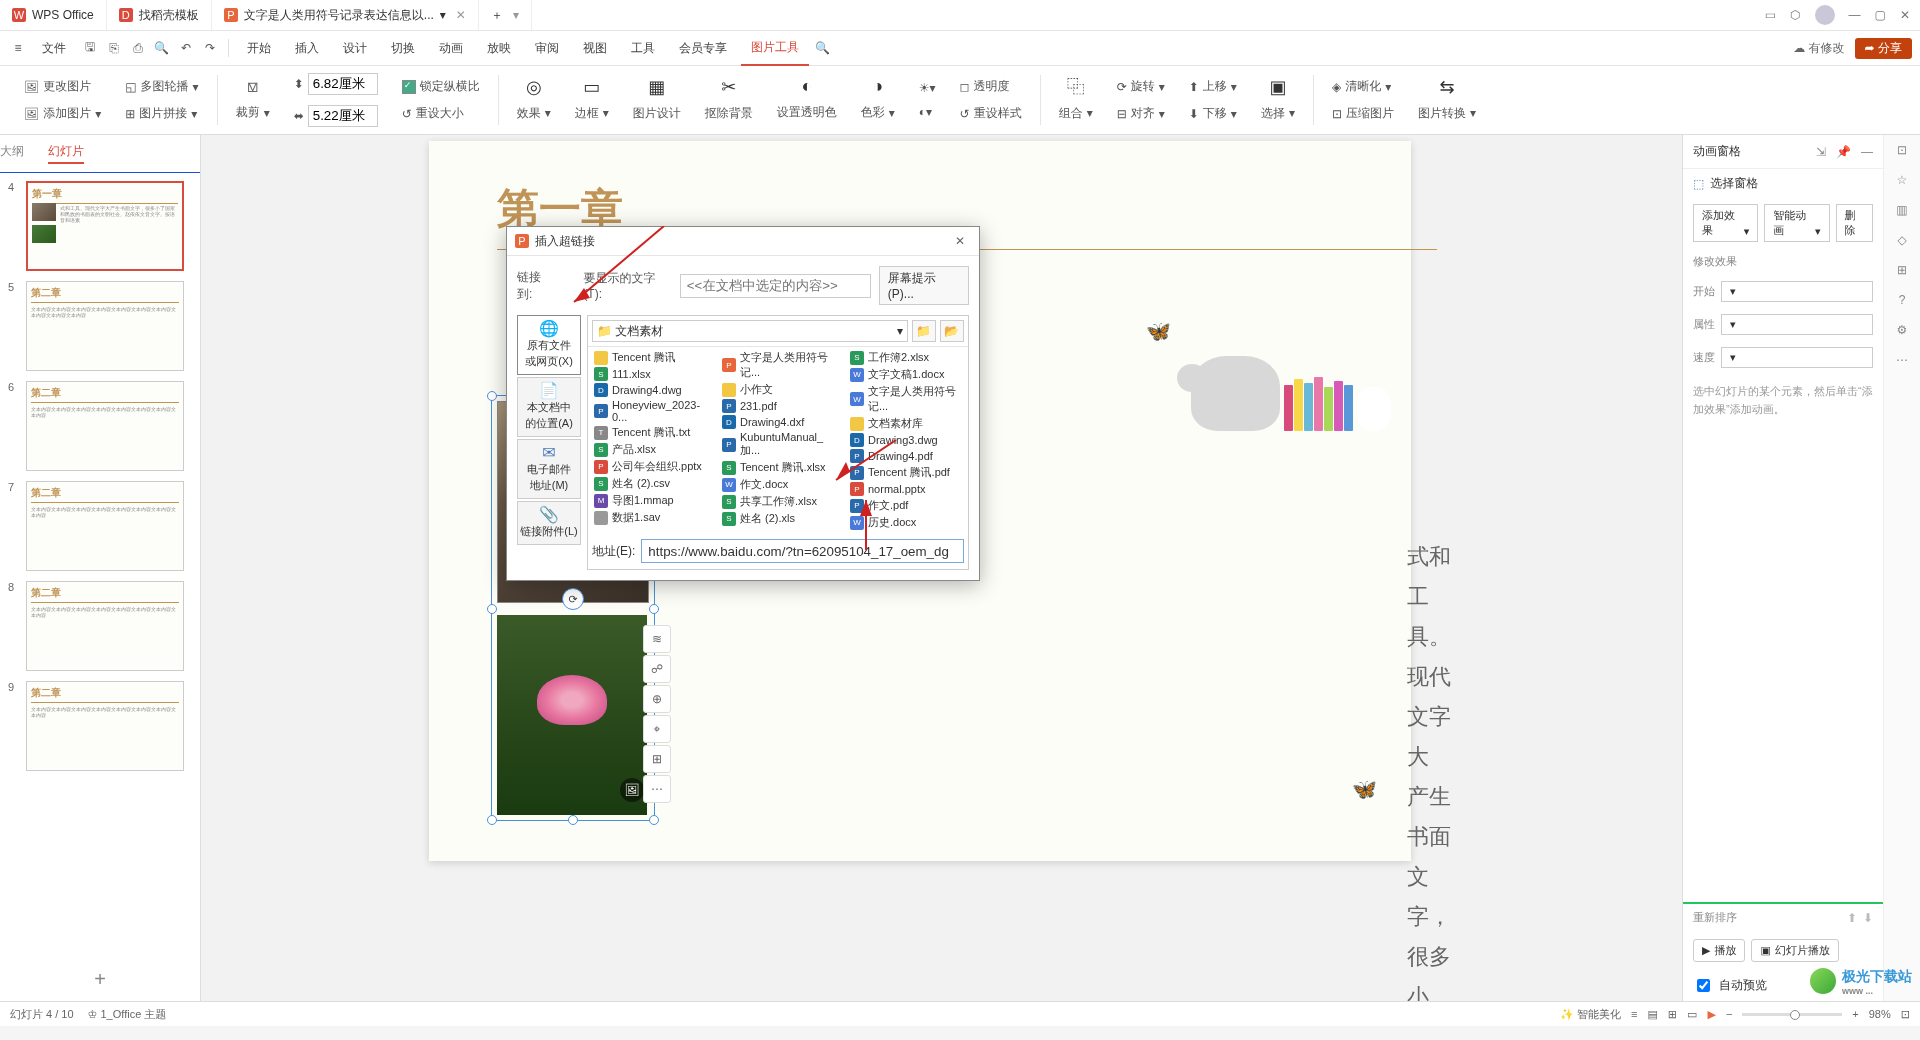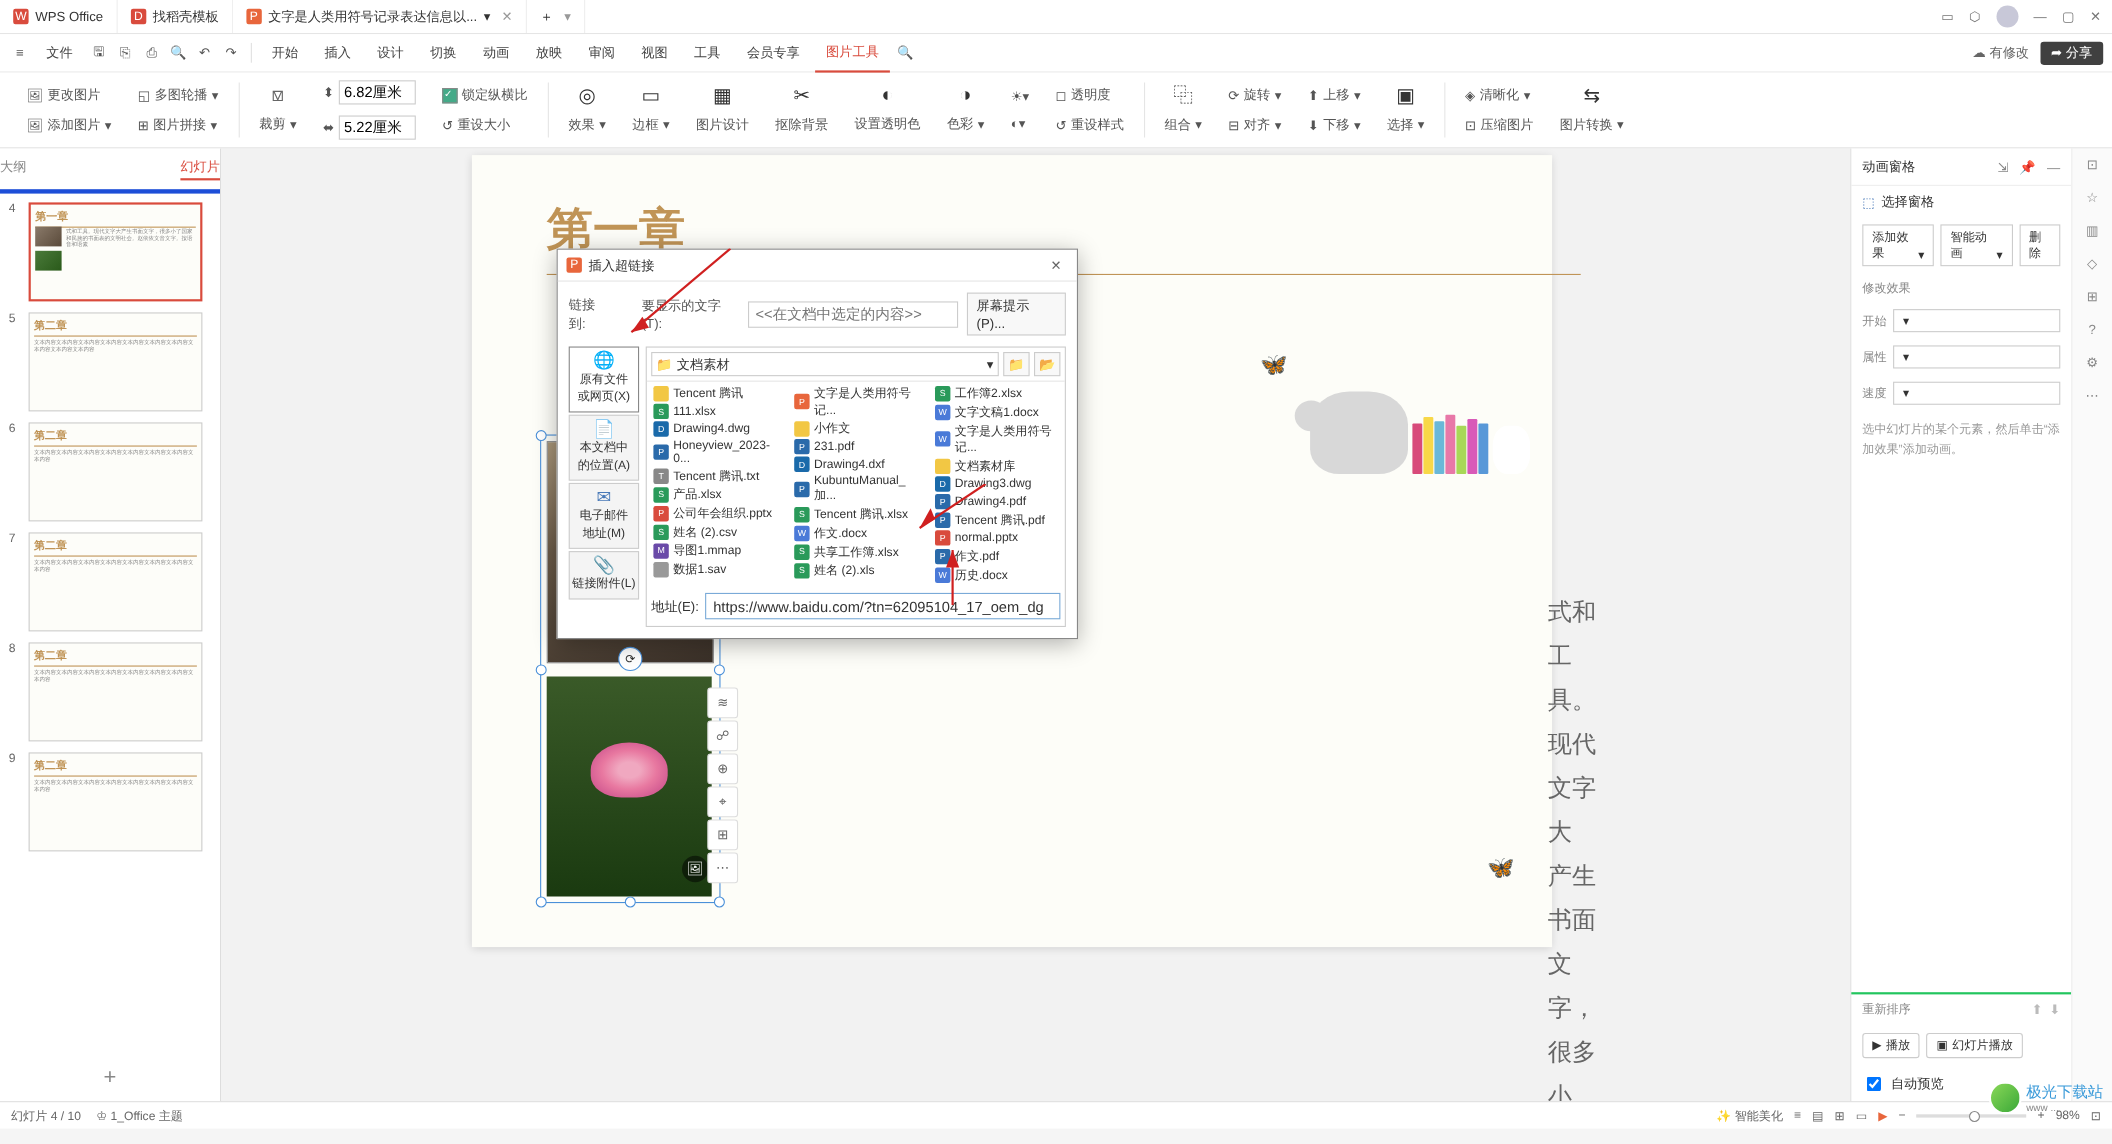--- a/index.html
+++ b/index.html
@@ -10,31 +10,31 @@
 .ico-red{background:#d94b3d;color:#fff;border-radius:2px}
 .ico-orange{background:#e8663c;color:#fff;border-radius:2px}
 .tab-close{margin-left:4px;color:#999}
 .tb-right{margin-left:auto;display:flex;align-items:center;gap:14px;padding-right:10px;color:#777}
 .menubar{height:34px;background:#fff;display:flex;align-items:center;padding:0 8px;gap:4px;border-bottom:1px solid #e5e5e5}
 .mb-ico{width:20px;height:20px;display:flex;align-items:center;justify-content:center;color:#555}
 .mb-sep{width:1px;height:18px;background:#e0e0e0;margin:0 4px}
 .mb-item{padding:0 10px;height:34px;display:flex;align-items:center;color:#444}
 .mb-item.active{color:#d94b3d;border-bottom:2px solid #d94b3d}
 .mb-right{margin-left:auto;display:flex;align-items:center;gap:10px}
-.share-btn{background:#404040;color:#fff;padding:2px 10px;border-radius:3px}
+.share-btn{background:#c2410c;color:#fff;padding:2px 10px;border-radius:3px}
 .toolbar{height:68px;background:#fff;display:flex;align-items:center;padding:0 12px;border-bottom:1px solid #ddd}
 .tb-chunk{display:flex;flex-direction:column;gap:4px;padding:0 6px}
 .tb-btn{display:flex;align-items:center;gap:4px;padding:3px 6px;color:#555;white-space:nowrap}
 .tb-sep{width:1px;height:50px;background:#e5e5e5;margin:0 6px}
 .dim-in{width:60px;height:20px;border:1px solid #ccc;padding:0 4px}
 .cb{width:12px;height:12px;border:1px solid #888;display:inline-block;background:#4a8;position:relative}
 .cb::after{content:"✓";color:#fff;font-size:9px;position:absolute;top:-1px;left:1px}
 .body-row{display:flex;height:866px}
 .slide-panel{width:200px;background:#fff;border-right:1px solid #ddd;display:flex;flex-direction:column}
-.sp-tabs{display:flex;justify-content:space-between;gap:8px;padding:8px 0;border-bottom:4px solid #1d4ed8}
+.sp-tabs{display:flex;justify-content:flex-start;gap:24px;padding:8px 0;border-bottom:1px solid #1d4ed8}
 .sp-tab{color:#888}
 .sp-tab.active{color:#d94b3d;border-bottom:2px solid #d94b3d;padding-bottom:2px}
 .thumbs{flex:1;overflow:auto;padding:8px}
 .thumb-row{display:flex;align-items:flex-start;gap:6px;margin-bottom:10px}
 .thumb-num{width:12px;color:#666;font-size:11px}
 .thumb{width:158px;height:90px;border:1px solid #ccc;background:#fdfdf9;position:relative;font-size:6px;padding:4px;box-sizing:border-box}
 .thumb.active{border:2px solid #d94b3d}
 .thumb .t-title{color:#c09456;font-size:10px;font-weight:bold}
 .thumb .t-line{height:1px;background:#c09456;margin:2px 0 3px}
 .thumb .t-img1{width:24px;height:18px;background:linear-gradient(135deg,#8a7a6a,#5a4a3a);position:absolute}
@@ -70,21 +70,21 @@
 .rp-sel{border:1px solid #ccc;padding:3px 8px;display:flex;align-items:flex-end;gap:4px;font-size:11px}
 .rp-lbl{color:#888;font-size:11px}
 .rp-hint{padding:8px 10px;color:#999;font-size:11px;line-height:18px}
 .rp-tools{width:36px;background:#fafafa;border-left:1px solid #eee;display:flex;flex-direction:column;align-items:center;padding-top:8px;gap:16px;color:#888}
 .rp-bottom{margin-top:auto;padding:8px 10px;display:flex;gap:6px;align-items:center}
 .rp-play{border:1px solid #ccc;padding:3px 8px;border-radius:3px;display:flex;align-items:center;gap:4px;font-size:11px}
 .statusbar{height:24px;background:#fff;border-top:1px solid #ddd;display:flex;align-items:center;padding:0 10px;color:#666;font-size:11px;gap:14px}
 .sb-right{margin-left:auto;display:flex;align-items:center;gap:10px}
 .zoom-bar{width:100px;height:3px;background:#ddd;position:relative}
 .zoom-bar::after{content:"";position:absolute;left:48px;top:-3px;width:8px;height:8px;background:#fff;border:1px solid #888;border-radius:50%}
-.watermark{position:absolute;right:8px;bottom:27px;display:flex;align-items:center;gap:4px;color:#3a9ad9;font-size:14px;font-weight:normal}
+.watermark{position:absolute;right:8px;bottom:44px;display:flex;align-items:flex-end;gap:4px;color:#3a9ad9;font-size:14px;font-weight:bold}
 .wm-ico{width:26px;height:26px;background:linear-gradient(135deg,#8ad858,#3aa838);border-radius:50%;border:2px solid #fff}
 
 .dialog{position:absolute;left:506px;top:226px;width:472px;background:#fff;border:1px solid #888;box-shadow:0 4px 20px rgba(0,0,0,.3);z-index:100}
 .dlg-tb{height:28px;display:flex;align-items:center;padding:0 8px;border-bottom:1px solid #e5e5e5}
 .dlg-close{margin-left:auto;color:#666;padding:0 6px}
 .dlg-body{padding:10px}
 .dlg-row{display:flex;align-items:center;gap:8px;margin-bottom:10px}
 .dlg-label{color:#555}
 .dlg-in{flex:1;height:22px;border:1px solid #ccc;padding:0 6px;color:#aaa}
 .dlg-btn{border:1px solid #ccc;padding:3px 8px;background:#f8f8f8}

